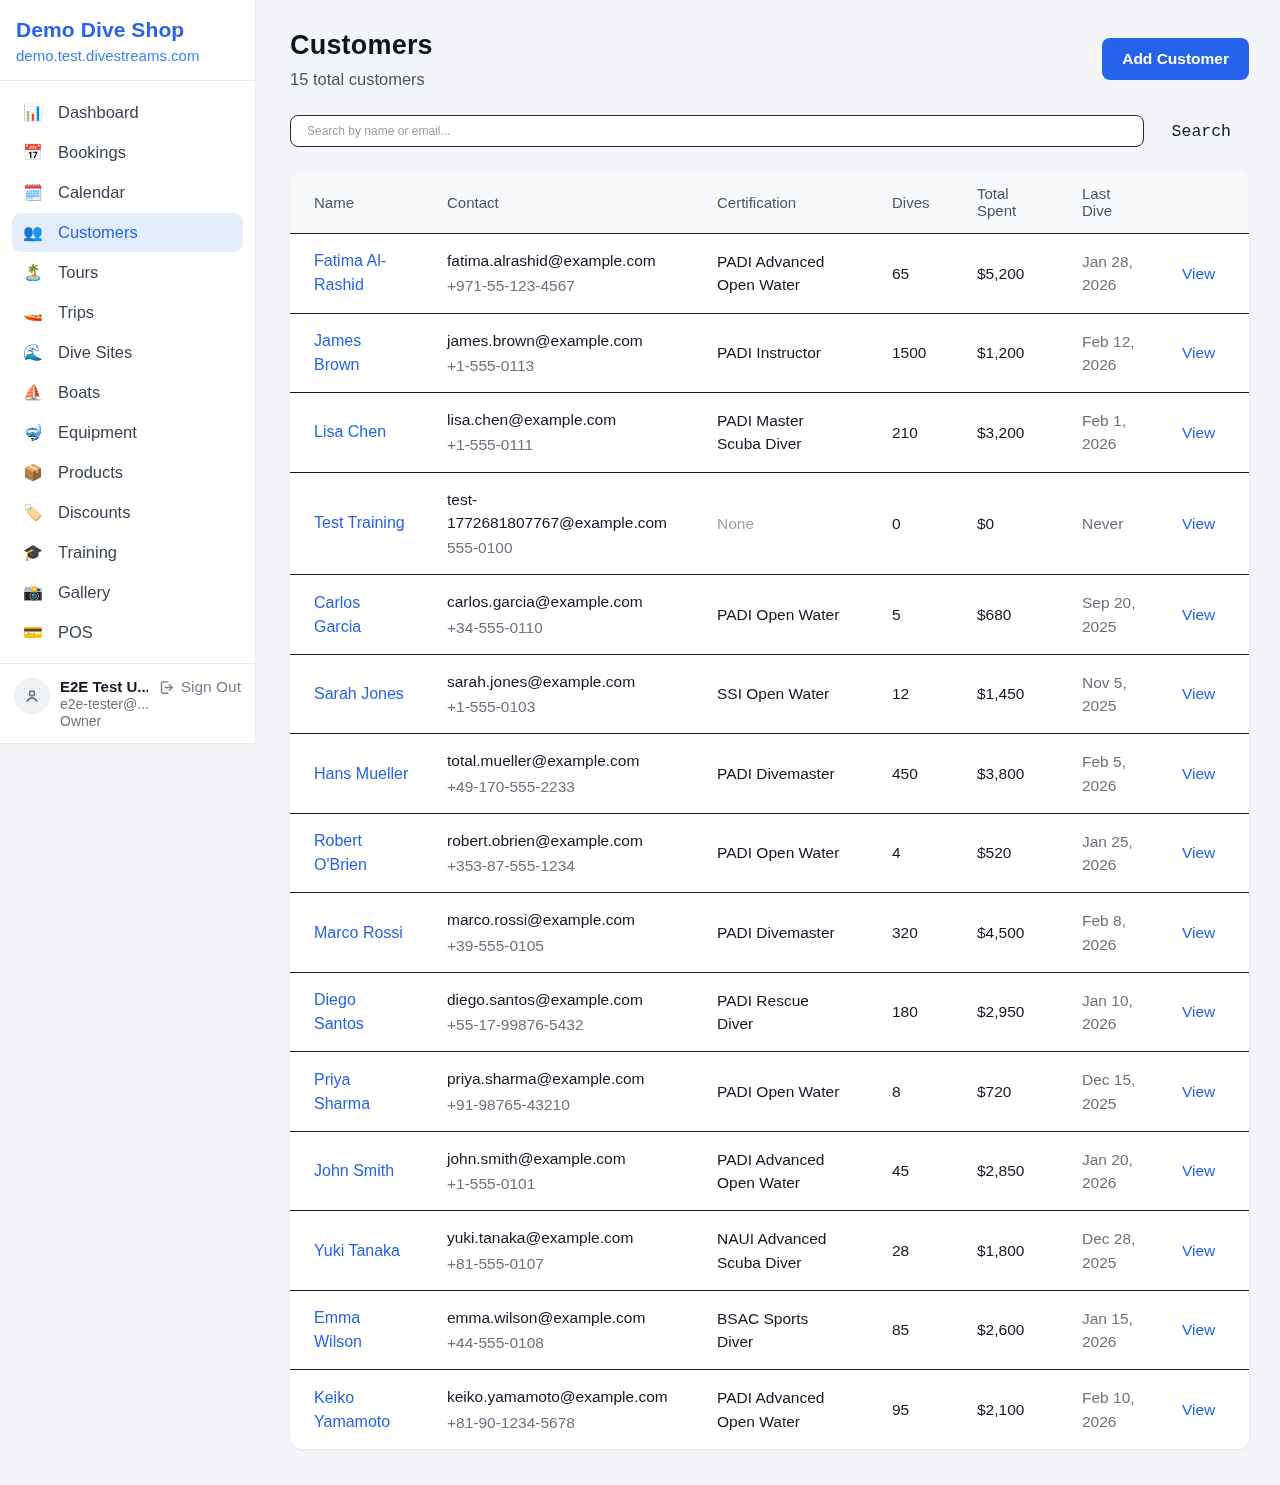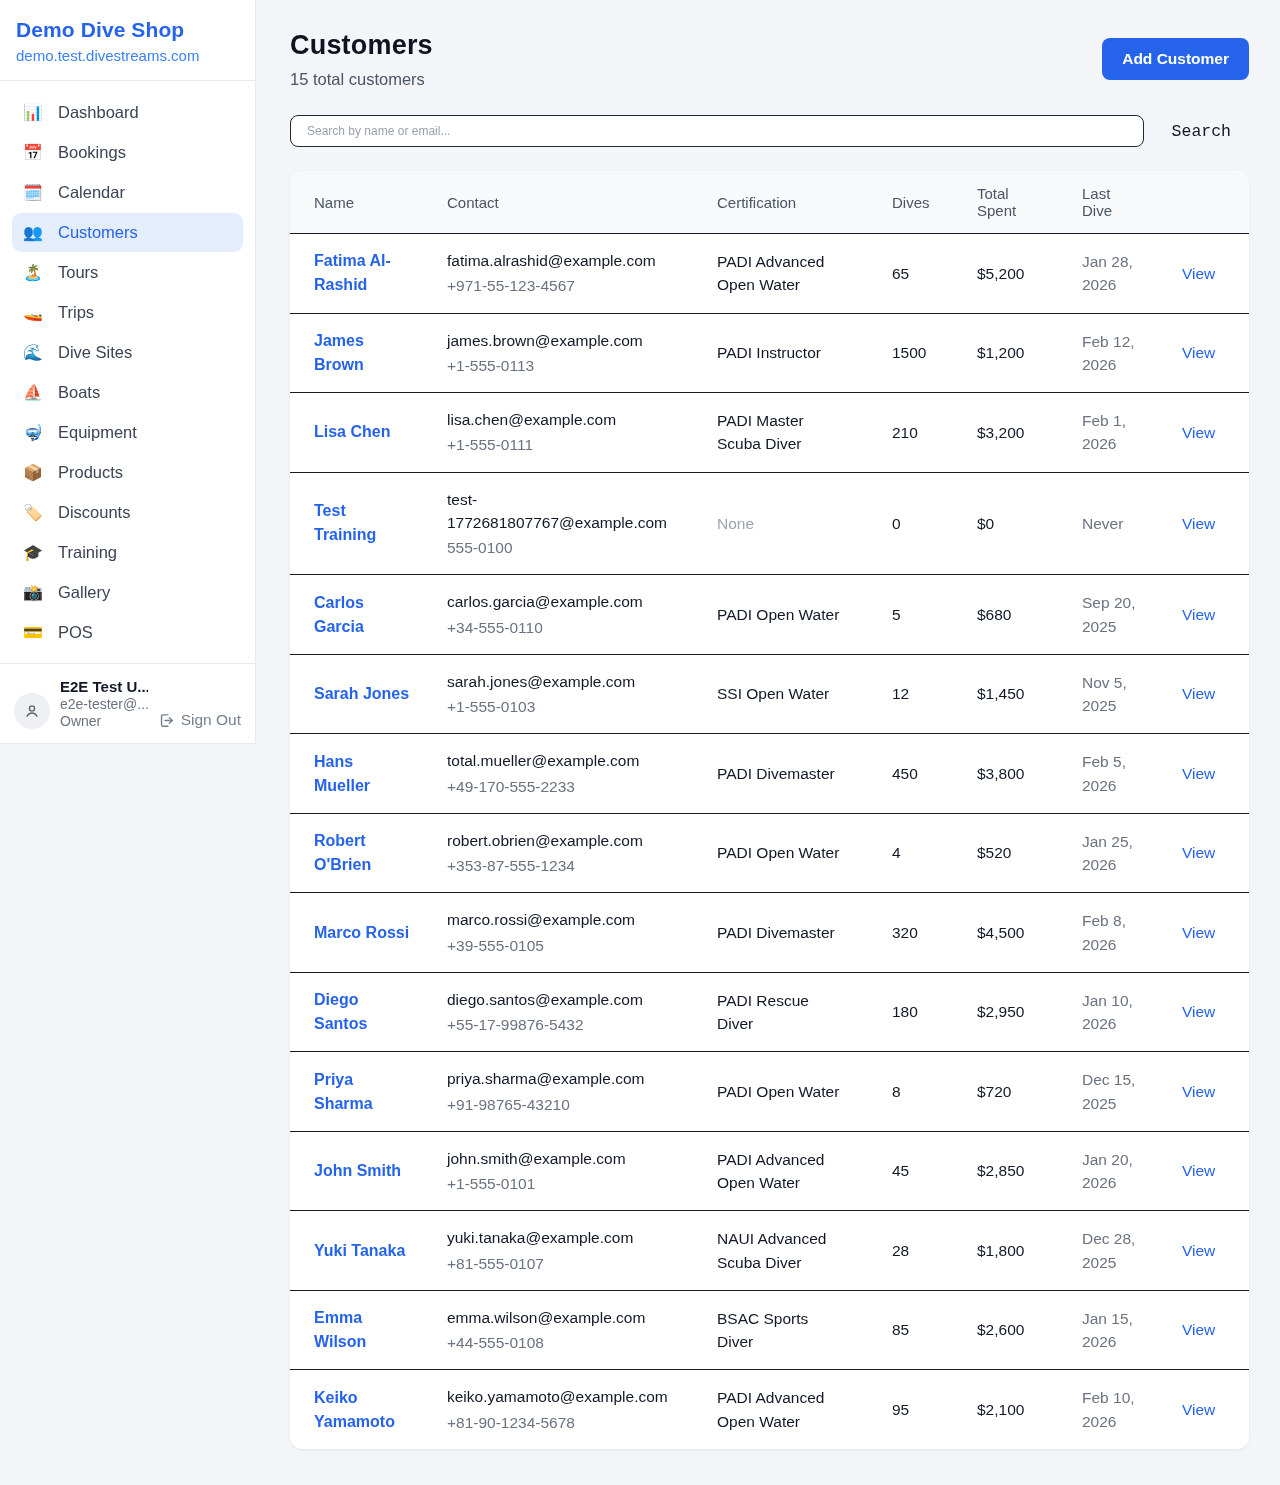--- a/index.html
+++ b/index.html
@@ -14,21 +14,21 @@
   .sidebar{position:absolute;left:0;top:0;width:256px;background:#fff;border-right:1px solid var(--line);border-bottom:1px solid var(--line)}
   .shop-head{padding:18px 16px 16px 16px;border-bottom:1px solid var(--line)}
   .shop-name{color:var(--accent);font-size:21px;font-weight:800;letter-spacing:.1px}
   .shop-domain{margin-top:5px;font-size:15px;color:#3b82f6}
   .nav{padding:12px 12px 10px 12px}
   .nav-item{display:flex;align-items:center;gap:14px;padding:10px 10px;border-radius:9px;cursor:pointer;margin-bottom:1px}
   .nav-item .ico{width:22px;font-size:16px;text-align:center;flex:0 0 22px}
   .nav-item .lbl{font-size:16.5px;color:#3a4454}
   .nav-item.active{background:#e4edfb}
   .nav-item.active .lbl{color:var(--accent)}
-  .user-box{border-top:1px solid var(--line);padding:14px 14px;display:flex;align-items:flex-end;gap:10px}
+  .user-box{border-top:1px solid var(--line);padding:14px 14px;display:flex;align-items:flex-start;gap:10px}
   .avatar{width:36px;height:36px;border-radius:50%;background:#eef0f3;display:flex;align-items:center;justify-content:center;flex:0 0 36px;color:#5b6470}
   .user-meta{min-width:0;flex:1}
   .user-name{font-size:15px;font-weight:700;color:#111827;white-space:nowrap;overflow:hidden}
   .user-email,.user-role{font-size:14px;color:var(--gray);white-space:nowrap;overflow:hidden;margin-top:1px}
   .signout{display:flex;align-items:center;gap:6px;color:#768091;font-size:15.5px;cursor:pointer;white-space:nowrap}
   .signout svg{width:17px;height:17px;stroke:#768091}
 
   
   .main{margin-left:257px;padding:30px 31px 0 33px}
   .page-head{display:flex;justify-content:space-between;align-items:flex-start}
@@ -52,21 +52,21 @@
   th.c-cert{width:175px}
   th.c-dives{width:85px}
   th.c-spent{width:105px}
   th.c-spent .hwrap{max-width:46px}
   th.c-last{width:100px}
   th.c-last .hwrap{max-width:42px}
   th.c-view{width:80px}
   tbody tr{border-top:1px solid var(--divider)}
   td{padding:15px 12px;vertical-align:middle;font-size:15.5px;line-height:1.5}
   td.c-name{padding-left:24px}
-  .name-link{color:var(--accent);font-size:16px;font-weight:700;text-decoration:none;display:inline-block;max-width:96px;line-height:1.5;cursor:pointer}
+  .name-link{color:var(--accent);font-size:16px;font-weight:400;text-decoration:none;display:inline-block;max-width:96px;line-height:1.5;cursor:pointer}
   .email{color:#111827;word-break:break-word}
   .phone{color:var(--gray);margin-top:2px}
   .cert{display:block;max-width:125px;color:#111827}
   .cert.muted{color:var(--muted)}
   .dives,.spent{color:#111827}
   .lastdive{color:var(--gray)}
   .view-link{color:var(--accent);font-size:15.5px;text-decoration:none;cursor:pointer}
 </style>
 </head>
 <body>

